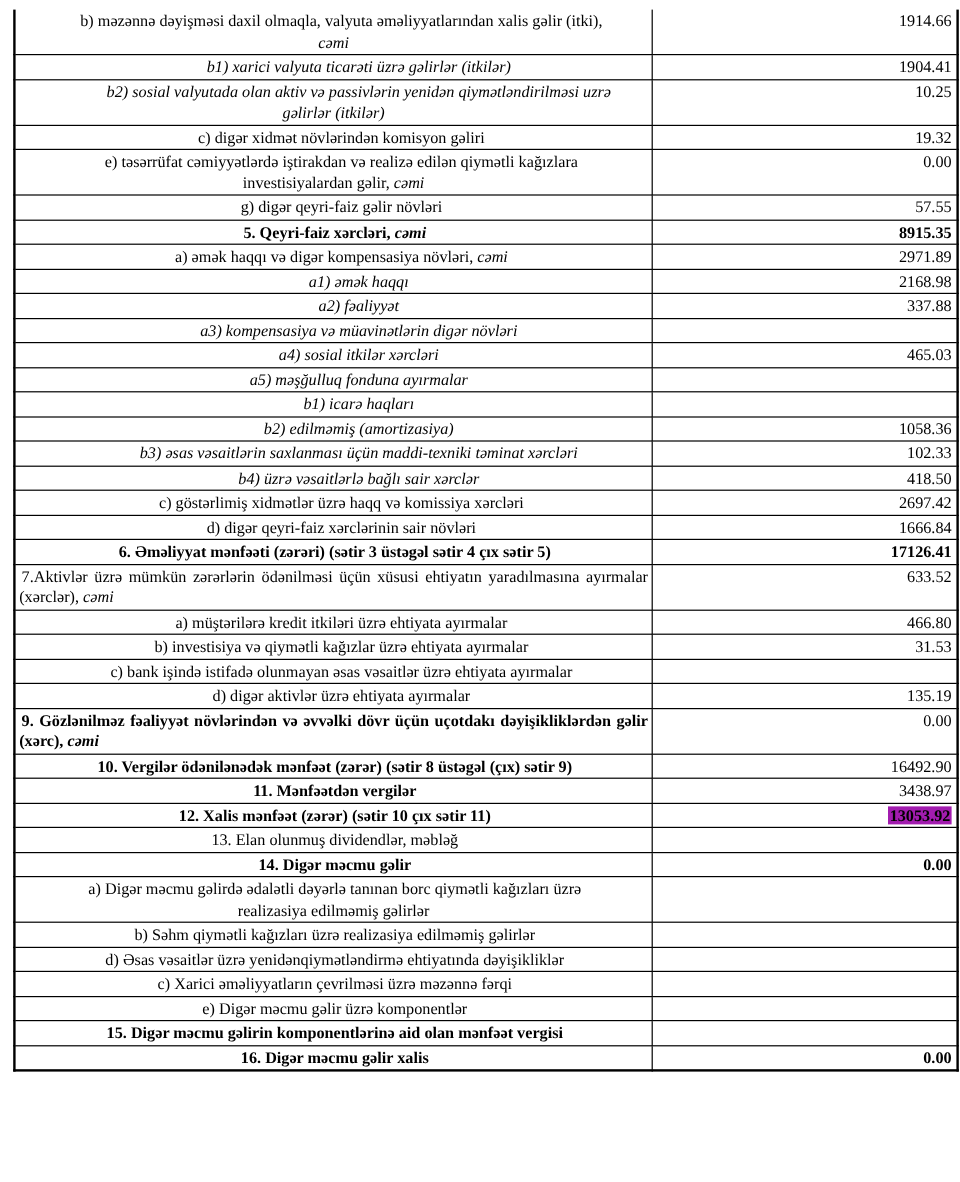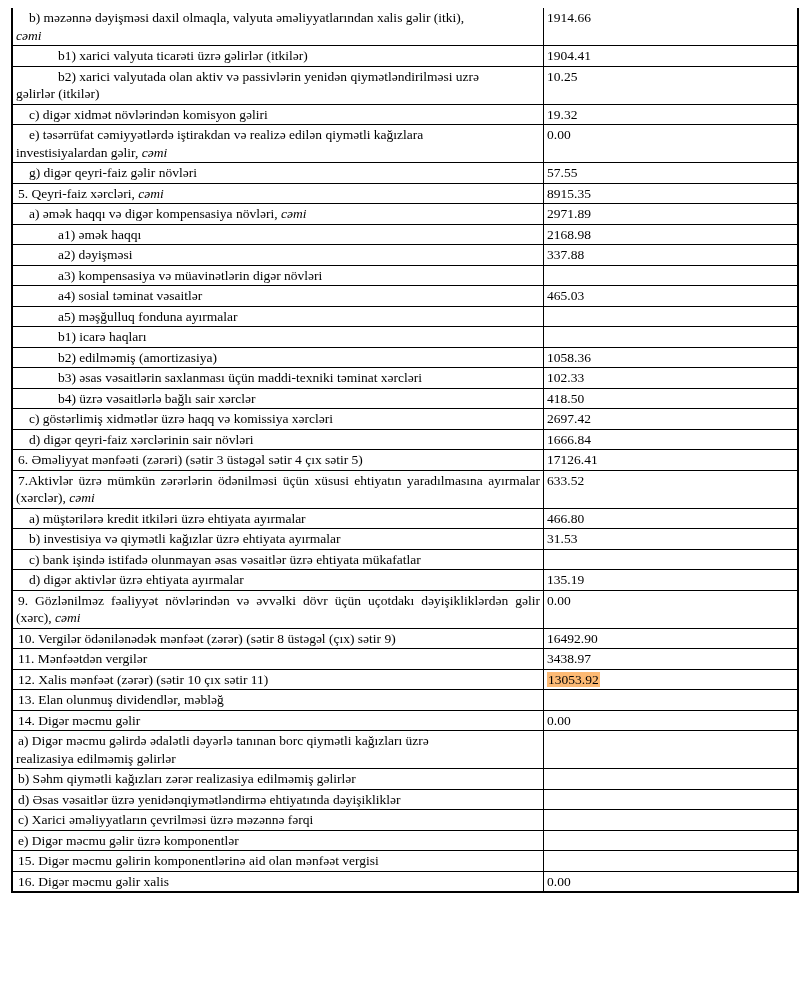--- a/index.html
+++ b/index.html
@@ -3,45 +3,45 @@
 <meta charset="utf-8">
 <style>
   html,body{margin:0;padding:0;background:#fff;}
   body{width:800px;height:985px;overflow:hidden;
        font-family:"Liberation Serif", serif;color:#000;}
   table{border-collapse:collapse;table-layout:fixed;width:782px;
         margin:8px 0 0 11px;border:2px solid #000;border-top:none;}
   td{border:1px solid #000;vertical-align:top;padding:1px 3px;
      font-size:13.5px;line-height:17.5px;word-wrap:break-word;}
   tr:first-child td{border-top:none;}
-  .c-label{width:524px;}
-  .c-val{width:246px;text-align:left;padding-right:4px;}
-  .b{font-weight:normal;}
+  .c-label{width:524px;text-align:center;}
+  .c-val{width:246px;text-align:right;padding-right:4px;}
+  .b{font-weight:bold;}
   .just{text-align:justify;}
   .ind0{text-indent:2px;}
   .ind1{text-indent:13px;}
-  .ind2{text-indent:42px;}
-  .hl{background:#fdba74;padding:0 1px;}
+  .ind2{text-indent:42px;font-style:italic;}
+  .hl{background:#a21caf;padding:0 1px;}
   i{font-style:italic;}
 </style>
 </head>
 <body>
 
 <table>
   <tbody id="rows">
       <tr>
         <td class="c-label ind1"><span>b) məzənnə dəyişməsi daxil olmaqla, valyuta əməliyyatlarından xalis gəlir (itki),</span><br><i>cəmi</i></td>
         <td class="c-val"><span>1914.66</span></td>
       </tr>
       <tr>
         <td class="c-label ind2"><span>b1) xarici valyuta ticarəti üzrə gəlirlər (itkilər)</span></td>
         <td class="c-val"><span>1904.41</span></td>
       </tr>
       <tr>
-        <td class="c-label ind2"><span>b2) xarici valyutada olan aktiv və passivlərin yenidən qiymətləndirilməsi uzrə</span><br><span>gəlirlər (itkilər)</span></td>
+        <td class="c-label ind2"><span>b2) sosial valyutada olan aktiv və passivlərin yenidən qiymətləndirilməsi uzrə</span><br><span>gəlirlər (itkilər)</span></td>
         <td class="c-val"><span>10.25</span></td>
       </tr>
       <tr>
         <td class="c-label ind1"><span>c) digər xidmət növlərindən komisyon gəliri</span></td>
         <td class="c-val"><span>19.32</span></td>
       </tr>
       <tr>
         <td class="c-label ind1"><span>e) təsərrüfat cəmiyyətlərdə iştirakdan və realizə edilən qiymətli kağızlara</span><br><span>investisiyalardan gəlir,</span> <i>cəmi</i></td>
         <td class="c-val"><span>0.00</span></td>
       </tr>
@@ -55,29 +55,29 @@
       </tr>
       <tr>
         <td class="c-label ind1"><span>a) əmək haqqı və digər kompensasiya növləri,</span> <i>cəmi</i></td>
         <td class="c-val"><span>2971.89</span></td>
       </tr>
       <tr>
         <td class="c-label ind2"><span>a1) əmək haqqı</span></td>
         <td class="c-val"><span>2168.98</span></td>
       </tr>
       <tr>
-        <td class="c-label ind2"><span>a2) dəyişməsi</span></td>
+        <td class="c-label ind2"><span>a2) fəaliyyət</span></td>
         <td class="c-val"><span>337.88</span></td>
       </tr>
       <tr>
         <td class="c-label ind2"><span>a3) kompensasiya və müavinətlərin digər növləri</span></td>
         <td class="c-val"></td>
       </tr>
       <tr>
-        <td class="c-label ind2"><span>a4) sosial təminat vəsaitlər</span></td>
+        <td class="c-label ind2"><span>a4) sosial itkilər xərcləri</span></td>
         <td class="c-val"><span>465.03</span></td>
       </tr>
       <tr>
         <td class="c-label ind2"><span>a5) məşğulluq fonduna ayırmalar</span></td>
         <td class="c-val"></td>
       </tr>
       <tr>
         <td class="c-label ind2"><span>b1) icarə haqları</span></td>
         <td class="c-val"></td>
       </tr>
@@ -111,21 +111,21 @@
       </tr>
       <tr>
         <td class="c-label ind1"><span>a) müştərilərə kredit itkiləri üzrə ehtiyata ayırmalar</span></td>
         <td class="c-val"><span>466.80</span></td>
       </tr>
       <tr>
         <td class="c-label ind1"><span>b) investisiya və qiymətli kağızlar üzrə ehtiyata ayırmalar</span></td>
         <td class="c-val"><span>31.53</span></td>
       </tr>
       <tr>
-        <td class="c-label ind1"><span>c) bank işində istifadə olunmayan əsas vəsaitlər üzrə ehtiyata mükafatlar</span></td>
+        <td class="c-label ind1"><span>c) bank işində istifadə olunmayan əsas vəsaitlər üzrə ehtiyata ayırmalar</span></td>
         <td class="c-val"></td>
       </tr>
       <tr>
         <td class="c-label ind1"><span>d) digər aktivlər üzrə ehtiyata ayırmalar</span></td>
         <td class="c-val"><span>135.19</span></td>
       </tr>
       <tr>
         <td class="c-label ind0 b just"><span>9. Gözlənilməz fəaliyyət növlərindən və əvvəlki dövr üçün uçotdakı dəyişikliklərdən gəlir (xərc),</span> <i>cəmi</i></td>
         <td class="c-val"><span>0.00</span></td>
       </tr>
@@ -147,21 +147,21 @@
       </tr>
       <tr>
         <td class="c-label ind0 b"><span>14. Digər məcmu gəlir</span></td>
         <td class="c-val b"><span>0.00</span></td>
       </tr>
       <tr>
         <td class="c-label ind0"><span>a) Digər məcmu gəlirdə ədalətli dəyərlə tanınan borc qiymətli kağızları üzrə</span><br><span>realizasiya edilməmiş gəlirlər</span></td>
         <td class="c-val"></td>
       </tr>
       <tr>
-        <td class="c-label ind0"><span>b) Səhm qiymətli kağızları zərər realizasiya edilməmiş gəlirlər</span></td>
+        <td class="c-label ind0"><span>b) Səhm qiymətli kağızları üzrə realizasiya edilməmiş gəlirlər</span></td>
         <td class="c-val"></td>
       </tr>
       <tr>
         <td class="c-label ind0"><span>d) Əsas vəsaitlər üzrə yenidənqiymətləndirmə ehtiyatında dəyişikliklər</span></td>
         <td class="c-val"></td>
       </tr>
       <tr>
         <td class="c-label ind0"><span>c) Xarici əməliyyatların çevrilməsi üzrə məzənnə fərqi</span></td>
         <td class="c-val"></td>
       </tr>

